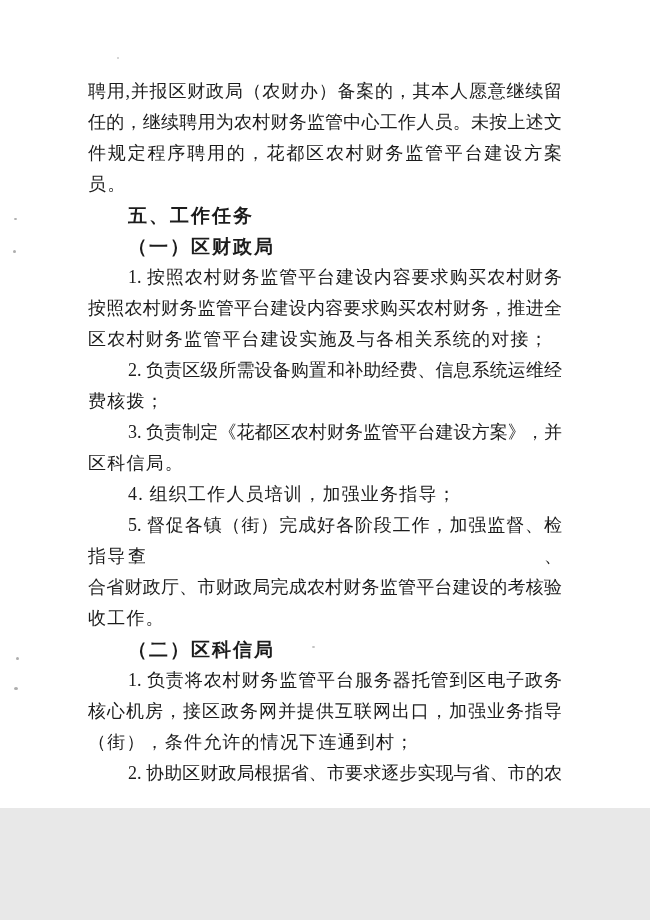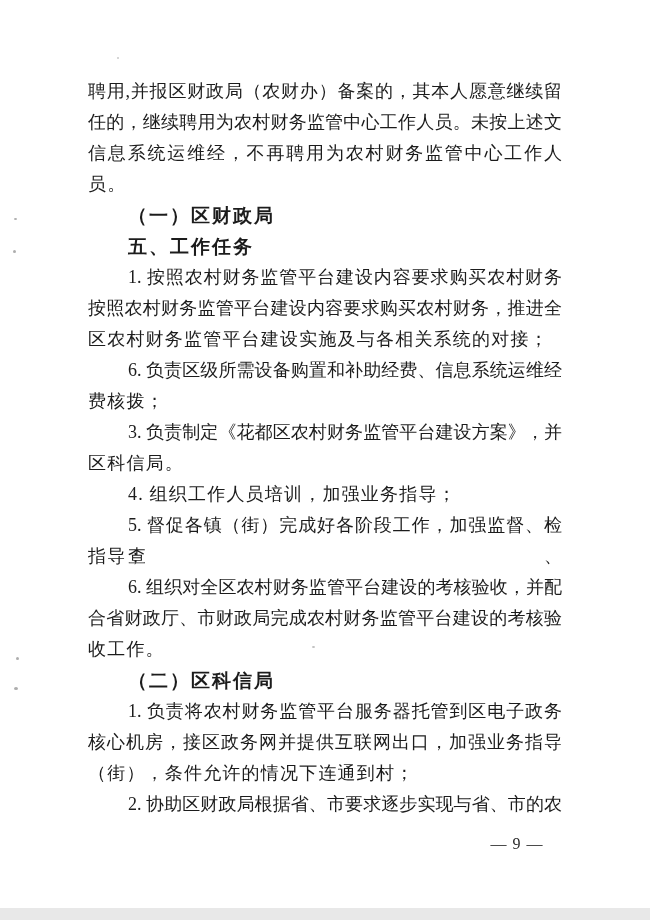--- a/index.html
+++ b/index.html
@@ -3,21 +3,21 @@
 <meta charset="utf-8">
 <style>
   html, body {
     margin: 0;
     padding: 0;
     background: #e8e8e8;
   }
   .page {
     position: relative;
     width: 650px;
-    height: 908px;
+    height: 808px;
     background: #ffffff;
     overflow: hidden;
     font-family: "Liberation Serif", "DejaVu Serif", serif;
     color: #1c1c1c;
   }
   .doc-text {
     position: absolute;
     left: 88px;
     top: 76px;
     width: 474px;
@@ -73,35 +73,34 @@
   .s6 { left: 312px; top: 646px; width: 3px; height: 2px; opacity: 0.35; }
 </style>
 </head>
 <body>
 
 <div class="page">
 
   <div class="doc-text">
       <div class="line justify">聘用,并报区财政局（农财办）备案的，其本人愿意继续留</div>
       <div class="line justify">任的，继续聘用为农村财务监管中心工作人员。未按上述文</div>
-      <div class="line justify">信息系统运维经，不再聘用为农村财务监管中心工作人</div>
+      <div class="line justify">件规定程序聘用的，花都区农村财务监管平台建设方案</div>
       <div class="line nojust">员。</div>
+      <div class="line nojust indent bold">五、工作任务</div>
       <div class="line nojust indent bold">（一）区财政局</div>
-      <div class="line nojust indent bold">五、工作任务</div>
       <div class="line justify indent">1. 按照农村财务监管平台建设内容要求购买农村财务</div>
       <div class="line justify">按照农村财务监管平台建设内容要求购买农村财务，推进全</div>
       <div class="line nojust">区农村财务监管平台建设实施及与各相关系统的对接；</div>
-      <div class="line justify indent">6. 负责区级所需设备购置和补助经费、信息系统运维经</div>
+      <div class="line justify indent">2. 负责区级所需设备购置和补助经费、信息系统运维经</div>
       <div class="line nojust">费核拨；</div>
       <div class="line justify indent">3. 负责制定《花都区农村财务监管平台建设方案》，并</div>
       <div class="line nojust">区科信局。</div>
       <div class="line nojust indent">4. 组织工作人员培训，加强业务指导；</div>
       <div class="line justify indent">5. 督促各镇（街）完成好各阶段工作，加强监督、检查、</div>
       <div class="line nojust">指导；</div>
-      <div class="line justify indent">6. 组织对全区农村财务监管平台建设的考核验收，并配</div>
       <div class="line justify">合省财政厅、市财政局完成农村财务监管平台建设的考核验</div>
       <div class="line nojust">收工作。</div>
       <div class="line nojust indent bold">（二）区科信局</div>
       <div class="line justify indent">1. 负责将农村财务监管平台服务器托管到区电子政务</div>
       <div class="line justify">核心机房，接区政务网并提供互联网出口，加强业务指导</div>
       <div class="line nojust">（街），条件允许的情况下连通到村；</div>
       <div class="line justify indent">2. 协助区财政局根据省、市要求逐步实现与省、市的农</div>
     </div>
 
   <div class="page-number">— 9 —</div>

